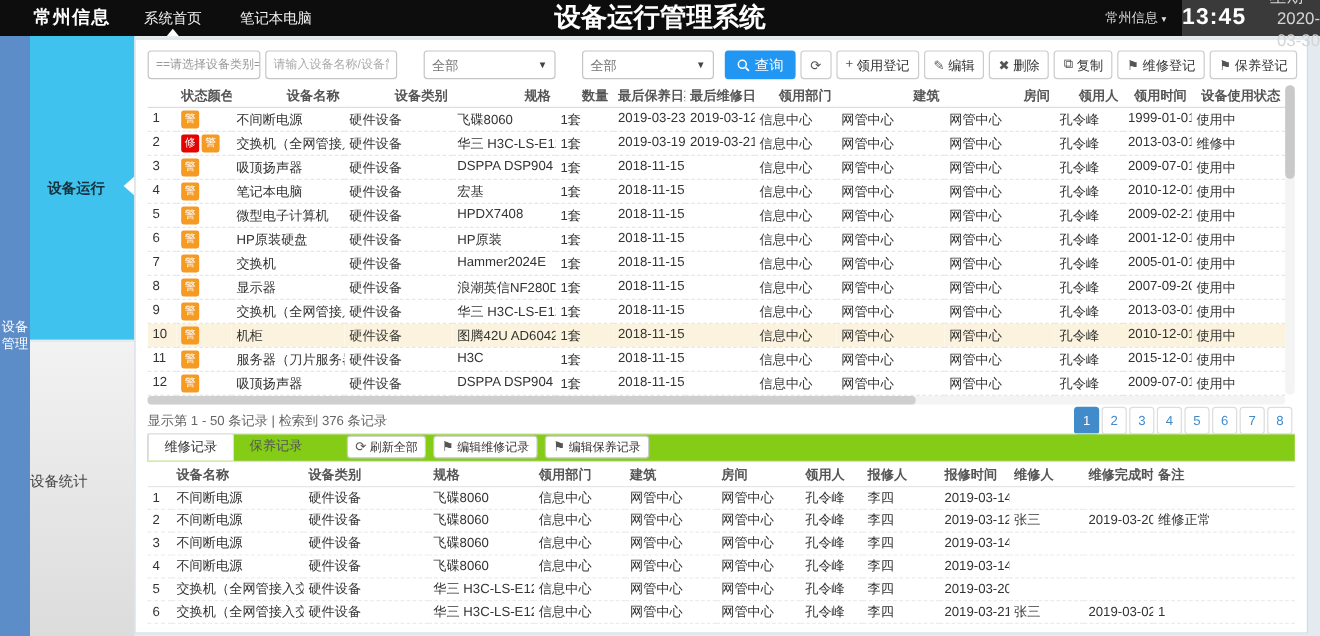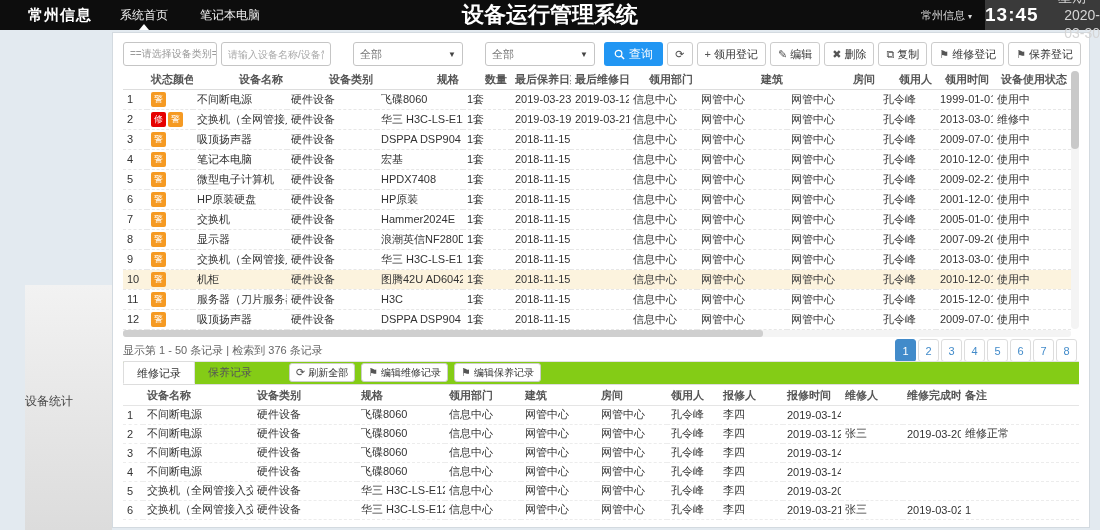--- a/index.html
+++ b/index.html
@@ -129,21 +129,28 @@
     </div>
     <div class="clock">
       <span class="time">13:45</span>
       <span class="dcol">
         <span>星期一</span><br>
         <span>2020-03-30</span>
       </span>
     </div>
   </div>
 
+  <div class="side-strip">
+    <span class="vlabel">设备管理</span>
+  </div>
   <div class="side-panels">
+    <div class="side-item side-run">
+      <span class="lbl">设备运行</span>
+      <span class="arrow"></span>
+    </div>
     <div class="side-item side-stat">
       <span class="lbl">设备统计</span>
     </div>
   </div>
 
   <div class="content">
 
     <div class="filter-row">
       <div class="sel cat">
         <span>==请选择设备类别==</span>

